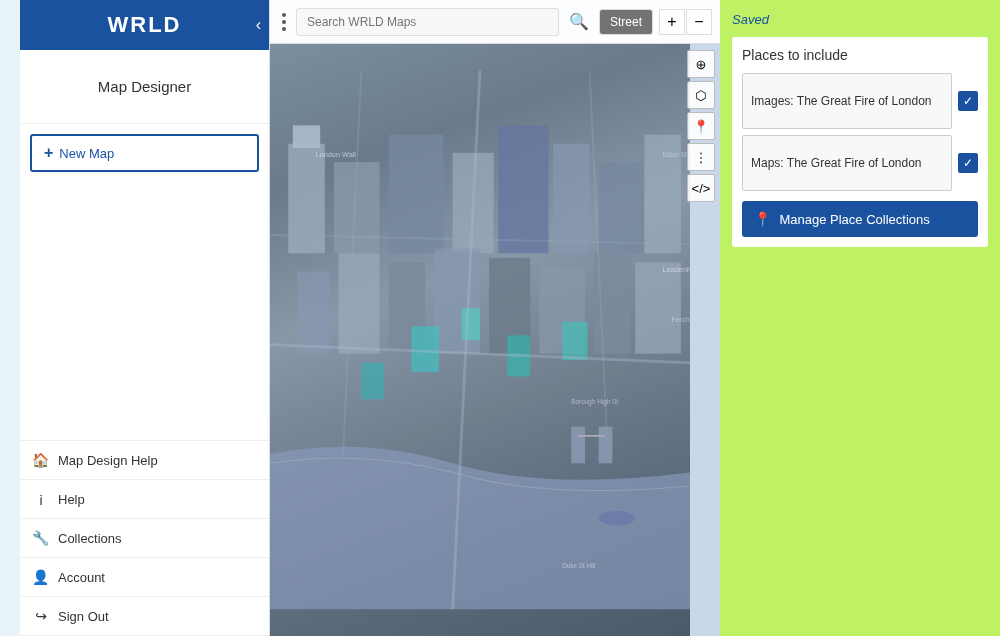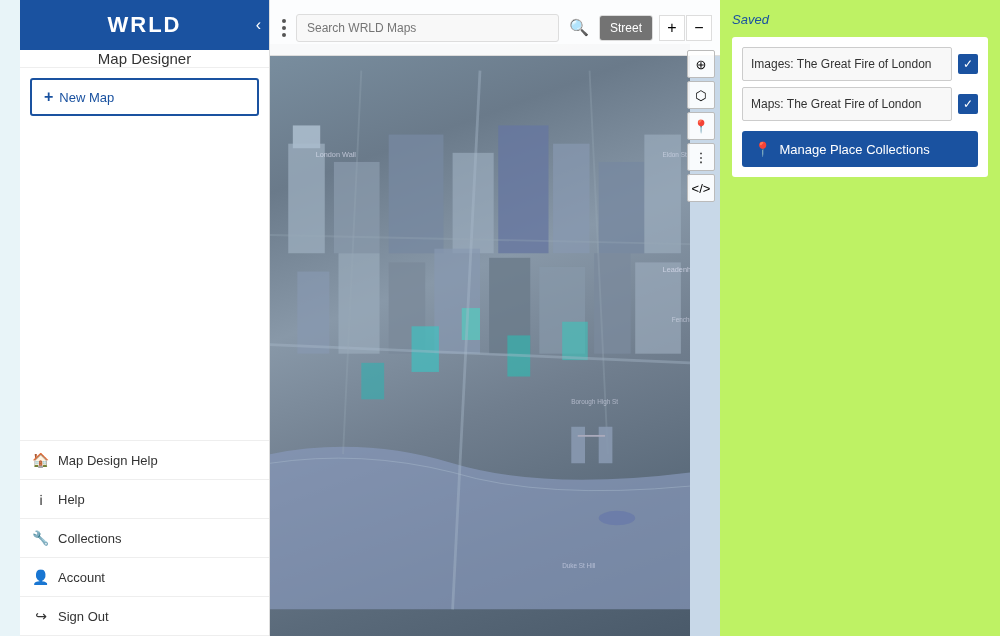--- a/index.html
+++ b/index.html
@@ -2,58 +2,58 @@
 <html><head>
   <meta charset="utf-8">
   <style>
     * { box-sizing: border-box; margin: 0; padding: 0; }
     body { font-family: -apple-system, BlinkMacSystemFont, 'Segoe UI', Arial, sans-serif; font-size: 13px; background: #e8f4f8; display: flex; height: 636px; width: 1000px; overflow: hidden; }
 
     
     .left-sidebar { width: 250px; min-width: 250px; background: #fff; display: flex; flex-direction: column; border-right: 1px solid #ddd; margin-left: 20px; }
     .logo-bar { background: #1a52a0; color: #fff; text-align: center; padding: 12px 8px; font-size: 22px; font-weight: bold; letter-spacing: 2px; position: relative; }
     .logo-bar .collapse-btn { position: absolute; right: 8px; top: 50%; transform: translateY(-50%); background: none; border: none; color: #fff; cursor: pointer; font-size: 16px; }
-    .sidebar-title { text-align: center; padding: 0 8px; font-size: 15px; color: #333; border-bottom: 1px solid #eee; font-weight: 500; }
+    .sidebar-title { text-align: center; padding: 28px 8px; font-size: 15px; color: #333; border-bottom: 1px solid #eee; font-weight: 500; }
     .sidebar-content { flex: 1; padding: 10px; overflow-y: auto; }
     .new-map-btn { width: 100%; background: #fff; border: 2px solid #1a52a0; color: #1a52a0; padding: 8px 12px; cursor: pointer; border-radius: 3px; font-size: 13px; display: flex; align-items: center; gap: 6px; margin-bottom: 10px; }
     .new-map-btn .plus-icon { font-size: 16px; font-weight: bold; }
     .map-card { background: #1a52a0; color: #fff; border-radius: 3px; padding: 8px 10px; }
     .map-card-header { display: flex; align-items: center; justify-content: space-between; margin-bottom: 6px; }
     .map-card-title { font-size: 13px; font-weight: 500; flex: 1; }
     .map-card-actions { display: flex; gap: 4px; }
     .map-card-actions button { background: none; border: none; color: #fff; cursor: pointer; padding: 2px; font-size: 12px; opacity: 0.85; }
     .map-url-label { font-size: 11px; color: #c8d8f0; margin-bottom: 3px; }
     .map-url-row { display: flex; align-items: center; gap: 4px; }
     .map-url-input { flex: 1; background: #fff; border: none; border-radius: 2px; padding: 4px 6px; font-size: 11px; color: #1a52a0; }
     .copy-btn { background: #fff; border: none; border-radius: 2px; padding: 4px 6px; cursor: pointer; color: #1a52a0; font-size: 12px; }
     .embed-btn { margin-top: 8px; width: 100%; background: #1a52a0; color: #fff; border: 1px solid #4a7fd0; padding: 7px 10px; cursor: pointer; border-radius: 2px; font-size: 13px; display: flex; align-items: center; gap: 6px; }
     .sidebar-nav { border-top: 1px solid #eee; }
     .nav-item { display: flex; align-items: center; gap: 8px; padding: 10px 12px; border-bottom: 1px solid #eee; cursor: pointer; color: #333; font-size: 13px; text-decoration: none; }
     .nav-icon { width: 18px; height: 18px; display: inline-flex; align-items: center; justify-content: center; font-size: 14px; }
 
     
     .map-area { flex: 1; position: relative; background: #c8d8e8; overflow: hidden; }
-    .map-toolbar { position: absolute; top: 0; left: 0; right: 0; height: 56px; background: rgba(255,255,255,0.95); display: flex; align-items: center; gap: 6px; padding: 0 8px; z-index: 10; border-bottom: 1px solid #ddd; }
+    .map-toolbar { position: absolute; top: 0; left: 0; right: 0; height: 44px; background: rgba(255,255,255,0.95); display: flex; align-items: center; gap: 6px; padding: 0 8px; z-index: 10; border-bottom: 1px solid #ddd; }
     .menu-dots { display: flex; flex-direction: column; gap: 3px; cursor: pointer; padding: 4px; }
     .menu-dots span { width: 4px; height: 4px; background: #555; border-radius: 50%; display: block; }
     .search-input { flex: 1; border: 1px solid #ddd; padding: 6px 10px; border-radius: 3px; font-size: 12px; background: #f8f8f8; }
     .search-btn { background: none; border: none; cursor: pointer; color: #555; font-size: 16px; padding: 4px; }
     .view-toggle { display: flex; align-items: center; gap: 2px; border: 1px solid #ddd; border-radius: 3px; overflow: hidden; }
     .view-btn { padding: 5px 10px; font-size: 12px; cursor: pointer; background: #f0f0f0; border: none; }
     .view-btn.active { background: #737373; color: #fff; }
     .zoom-controls { display: flex; flex-direction: row; gap: 1px; }
     .zoom-btn { width: 26px; height: 26px; border: 1px solid #ddd; background: #fff; cursor: pointer; font-size: 16px; display: flex; align-items: center; justify-content: center; }
 
     
     .right-sidebar { width: 280px; min-width: 280px; background: #bef264; display: flex; flex-direction: column; padding: 12px; }
     .saved-label { font-size: 13px; color: #1a52a0; margin-bottom: 10px; font-style: italic; }
     .places-section { background: #fff; border-radius: 3px; padding: 10px; }
     .places-title { font-size: 14px; color: #333; margin-bottom: 10px; font-weight: 500; }
     .place-item { display: flex; align-items: center; gap: 6px; margin-bottom: 6px; }
-    .place-item input[type="text"] { flex: 1; border: 1px solid #ccc; padding: 9px 8px; font-size: 12px; border-radius: 2px; background: #f8f8f8; color: #333; }
+    .place-item input[type="text"] { flex: 1; border: 1px solid #ccc; padding: 20px 8px; font-size: 12px; border-radius: 2px; background: #f8f8f8; color: #333; }
     .place-checkbox { width: 20px; height: 20px; background: #1a52a0; border: none; cursor: pointer; border-radius: 2px; display: flex; align-items: center; justify-content: center; }
     .place-checkbox span { color: #fff; font-size: 12px; }
     .manage-btn { width: 100%; background: #1a52a0; color: #fff; border: none; padding: 10px 12px; cursor: pointer; border-radius: 3px; font-size: 13px; display: flex; align-items: center; gap: 8px; margin-top: 10px; }
     .pin-icon { font-size: 14px; }
 
     
     .vertical-tools { position: absolute; top: 50px; right: 5px; display: flex; flex-direction: column; gap: 3px; z-index: 10; }
     .vtool { width: 28px; height: 28px; background: rgba(255,255,255,0.88); border: 1px solid #bbb; display: flex; align-items: center; justify-content: center; cursor: pointer; font-size: 13px; border-radius: 2px; }
   </style>
 </head>
@@ -171,20 +171,21 @@
     <div class="vtool">⬡</div>
     <div class="vtool">📍</div>
     <div class="vtool">⋮</div>
     <div class="vtool">&lt;/&gt;</div>
   </div>
 </div>
 
 <div class="right-sidebar">
   <div class="saved-label">Saved</div>
   <div class="places-section">
+    <div class="places-title">Places to include</div>
     <div class="place-item">
       <input type="text" class="place-item-input" value="Images: The Great Fire of London" readonly="" style="">
       <div class="place-checkbox">
         <span>✓</span>
       </div>
     </div>
     <div class="place-item">
       <input type="text" class="place-item-input" value="Maps: The Great Fire of London" readonly="" style="">
       <div class="place-checkbox">
         <span>✓</span>

